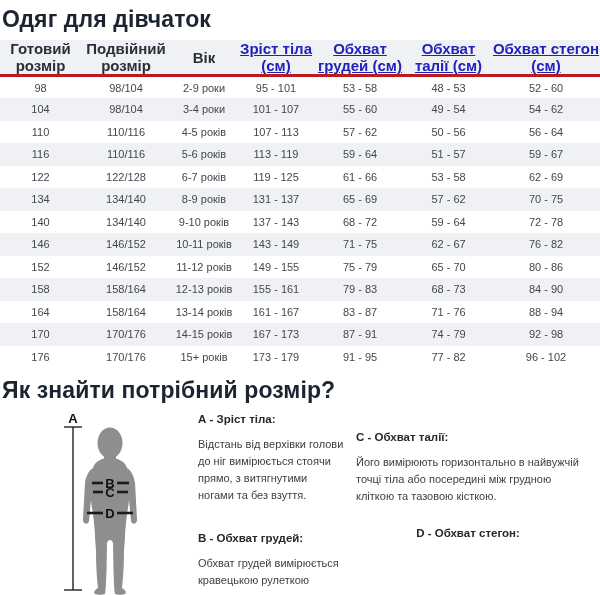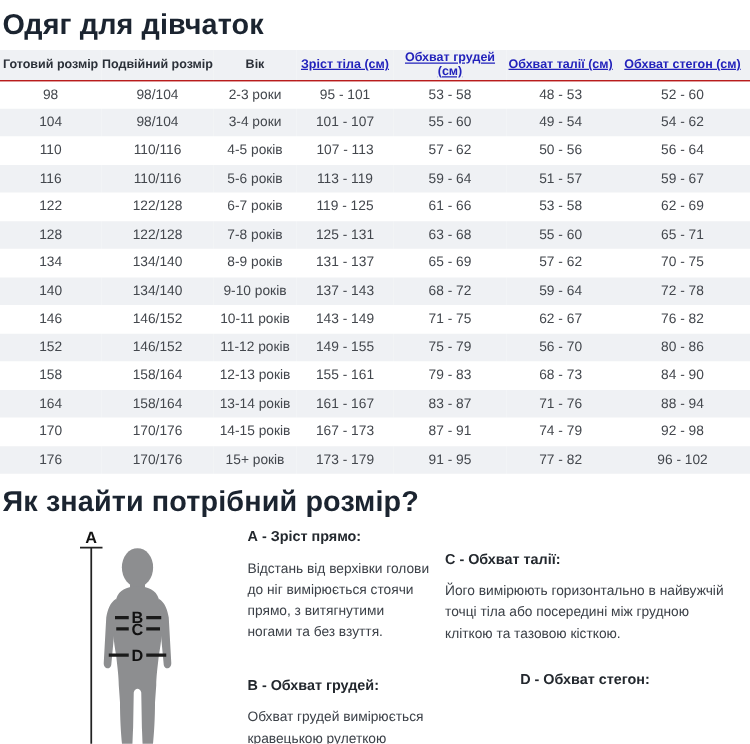--- a/index.html
+++ b/index.html
@@ -14,22 +14,22 @@
   .page { padding: 4px 0 0 0; }
 
   h1.page-title, h2.section-title {
     font-size: 23px; font-weight: 700; color: #1b2430;
     margin: 2px 0 7px 2px; letter-spacing: 0.1px;
   }
 
   table.size-table { width: 600px; border-collapse: collapse; table-layout: fixed; }
   table.size-table th, table.size-table td { text-align: center; vertical-align: middle; }
   table.size-table thead th {
-    background: #eff1f4; font-size: 10px; font-weight: 700; color: #2b3038;
-    height: 24px; border-bottom: 1px solid #b91c1c;
+    background: #eff1f4; font-size: 15px; font-weight: 700; color: #2b3038;
+    height: 24px; border-bottom: 3px solid #b91c1c;
   }
   table.size-table thead th a {
     color: #2222bb; text-decoration: underline; font-weight: 700; cursor: pointer;
   }
   table.size-table tbody td {
     font-size: 11px; color: #43474d; height: 22.5px; padding: 2px 0;
   }
   table.size-table tbody tr:nth-child(even) { background: #eff1f4; }
 
   .guide-section { margin-top: 9px; }
@@ -68,21 +68,21 @@
           <th><a href="#">Зріст тіла (см)</a></th>
           <th><a href="#">Обхват грудей (см)</a></th>
           <th><a href="#">Обхват талії (см)</a></th>
           <th><a href="#">Обхват стегон (см)</a></th>
         </tr>
     </thead>
     <tbody>
         <tr>
           <td>98</td>
           <td>98/104</td>
-          <td>2-3 роки</td>
+          <td>2-9 роки</td>
           <td>95 - 101</td>
           <td>53 - 58</td>
           <td>48 - 53</td>
           <td>52 - 60</td>
         </tr>
         <tr>
           <td>104</td>
           <td>98/104</td>
           <td>3-4 роки</td>
           <td>101 - 107</td>
@@ -111,29 +111,20 @@
         <tr>
           <td>122</td>
           <td>122/128</td>
           <td>6-7 років</td>
           <td>119 - 125</td>
           <td>61 - 66</td>
           <td>53 - 58</td>
           <td>62 - 69</td>
         </tr>
         <tr>
-          <td>128</td>
-          <td>122/128</td>
-          <td>7-8 років</td>
-          <td>125 - 131</td>
-          <td>63 - 68</td>
-          <td>55 - 60</td>
-          <td>65 - 71</td>
-        </tr>
-        <tr>
           <td>134</td>
           <td>134/140</td>
           <td>8-9 років</td>
           <td>131 - 137</td>
           <td>65 - 69</td>
           <td>57 - 62</td>
           <td>70 - 75</td>
         </tr>
         <tr>
           <td>140</td>
@@ -152,21 +143,21 @@
           <td>71 - 75</td>
           <td>62 - 67</td>
           <td>76 - 82</td>
         </tr>
         <tr>
           <td>152</td>
           <td>146/152</td>
           <td>11-12 років</td>
           <td>149 - 155</td>
           <td>75 - 79</td>
-          <td>56 - 70</td>
+          <td>65 - 70</td>
           <td>80 - 86</td>
         </tr>
         <tr>
           <td>158</td>
           <td>158/164</td>
           <td>12-13 років</td>
           <td>155 - 161</td>
           <td>79 - 83</td>
           <td>68 - 73</td>
           <td>84 - 90</td>
@@ -238,21 +229,21 @@
         </g>
         <g font-family="Liberation Sans, sans-serif" font-size="13" font-weight="bold" fill="#111" text-anchor="middle">
           <text x="62" y="76.5">B</text>
           <text x="62" y="86">C</text>
           <text x="62" y="107">D</text>
         </g>
       </svg>
 
       <div class="guide-col left">
           <div class="guide-block">
-            <div class="guide-heading">А - Зріст прямо:</div>
+            <div class="guide-heading">А - Зріст тіла:</div>
             <p class="guide-text">Відстань від верхівки голови до ніг вимірюється стоячи прямо, з витягнутими ногами та без взуття.</p>
           </div>
           <div class="guide-block">
             <div class="guide-heading">В - Обхват грудей:</div>
             <p class="guide-text">Обхват грудей вимірюється кравецькою рулеткою горизонтально, не надто туго та безпосередньо на висоті грудей.</p>
           </div>
         </div>
       <div class="guide-col right">
           <div class="guide-block">
             <div class="guide-heading">С - Обхват талії:</div>

